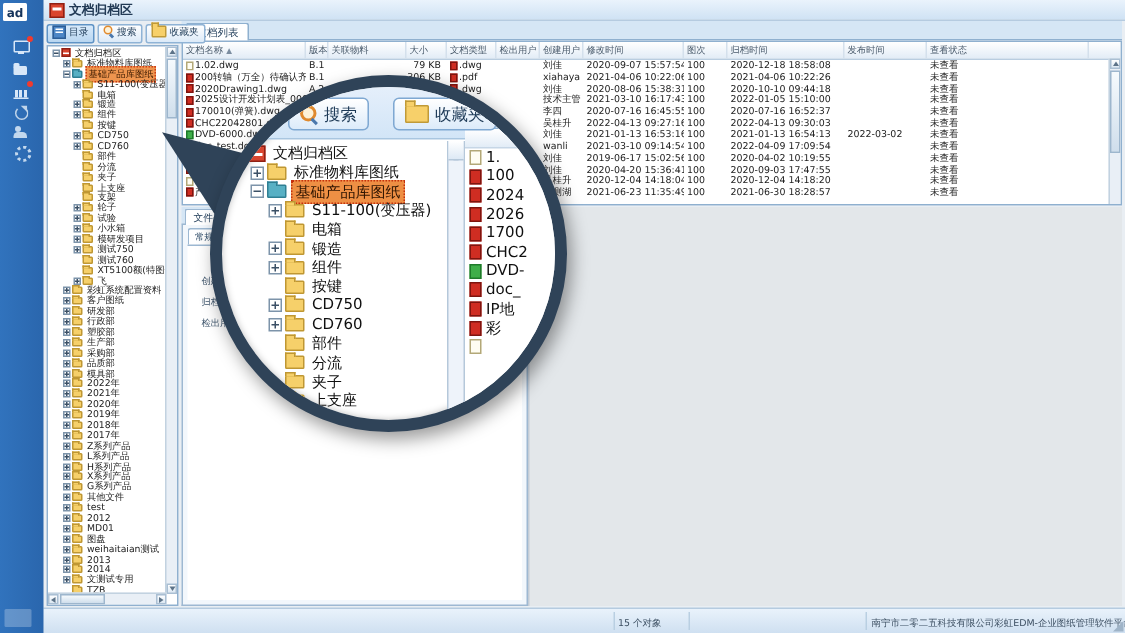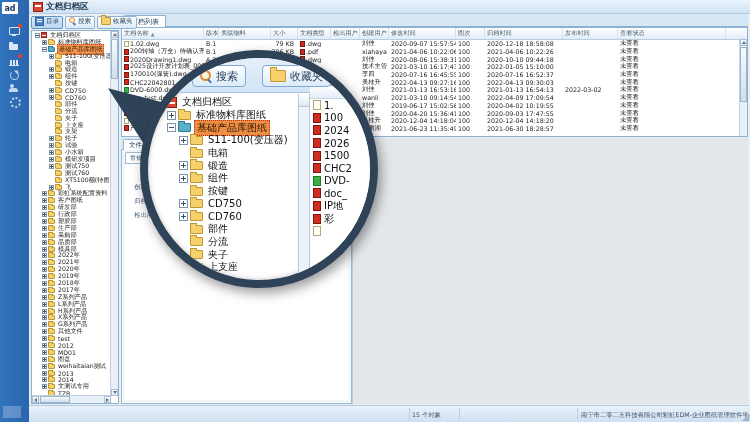--- a/index.html
+++ b/index.html
@@ -1217,21 +1217,21 @@
           <div class="m-frow">
             <span class="m-fico red"></span>
             <span>2024</span>
           </div>
           <div class="m-frow">
             <span class="m-fico red"></span>
             <span>2026</span>
           </div>
           <div class="m-frow">
             <span class="m-fico red"></span>
-            <span>1500</span>
+            <span>1700</span>
           </div>
           <div class="m-frow">
             <span class="m-fico red"></span>
             <span>CHC2</span>
           </div>
           <div class="m-frow">
             <span class="m-fico green"></span>
             <span>DVD-</span>
           </div>
           <div class="m-frow">

